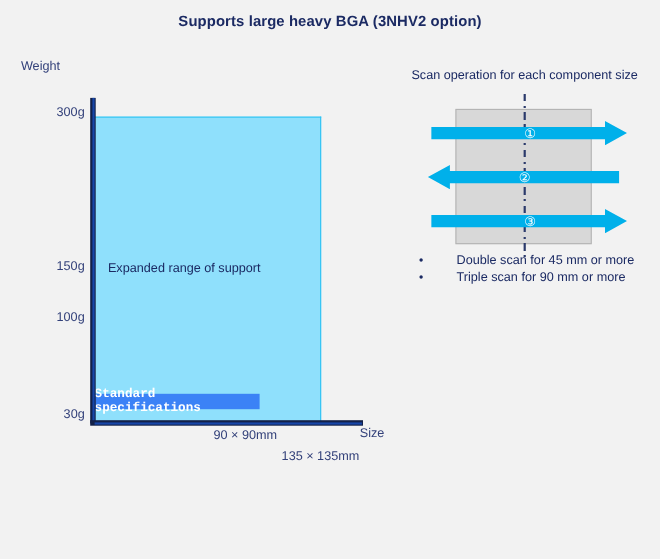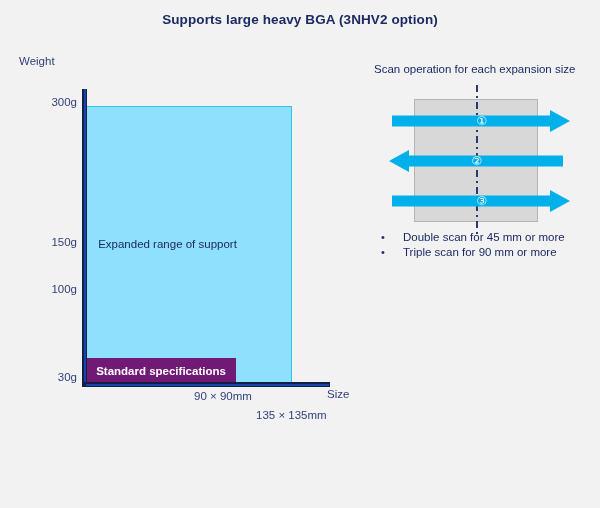--- a/index.html
+++ b/index.html
@@ -54,23 +54,23 @@
     border: 1.5px solid #2fc3f3;
     border-left: none; border-bottom: none;
   }
   .expanded-label {
     position: absolute; left: 86px; top: 238px;
     width: 163px; text-align: center;
     font-size: 11.5px; color: #1b2a63;
   }
   .standard-bar {
     position: absolute; left: 86px; top: 358px;
-    width: 150px; height: 26px;
-    background: #701a75;
-    display: flex; align-items: center; justify-content: center;
+    width: 150px; height: 14px;
+    background: #3b82f6;
+    display: flex; align-items: center; justify-content: center; font-family: Liberation Mono, monospace;
   }
   .standard-bar span {
     font-size: 11.5px; color: #ffffff; font-weight: bold;
   }
   .ytick {
     position: absolute; right: 0; width: 60px;
     text-align: right;
     font-size: 11.5px; color: #33417a;
   }
   .ytick-wrap { position: absolute; left: 15px; top: 0; width: 62px; height: 400px; }
@@ -110,21 +110,21 @@
     pointer-events: none;
   }
   .arrow-num i { font-style: normal; position: relative; left: 1px; }
 
   .bullets {
     position: absolute; left: 381px; top: 231px;
     font-size: 11.5px; color: #1b2a63;
   }
   .bullet-row { display: flex; align-items: baseline; margin-bottom: 3px; }
   .bullet-dot { width: 22px; text-align: left; font-size: 11px; line-height: 1; }
-  .bullet-text { white-space: nowrap; }
+  .bullet-text { white-space: nowrap; margin-left: 12px; }
 
   .footnote {
     position: absolute; left: 49px; top: 434px;
     font-size: 11.5px; color: #2a2a2a;
   }
 </style>
 </head>
 <body>
 
 <div id="root">
@@ -153,21 +153,21 @@
         <div class="ytick" style="top: 283px;">100g</div>
         <div class="ytick" style="top: 347px; margin-top: 24px;">30g</div>
       </div>
     <div id="xticks">
         <div class="xtick" style="left: 194px; top: 390px;">90 × 90mm</div>
         <div class="xtick" style="left: 256px; top: 409px;">135 × 135mm</div>
       </div>
   </div>
 
   <div>
-    <div class="scan-title">Scan operation for each expansion size</div>
+    <div class="scan-title">Scan operation for each component size</div>
     <div class="gray-box"></div>
     <div class="centerline"></div>
     <div id="arrows">
         <div class="arrow" style="left: 392px; top: 110px; width: 178px;">
           <svg width="178" height="22" viewBox="0 0 178 22">
             <polygon points="0,5.5 158,5.5 158,0 178,11 158,22 158,16.5 0,16.5" fill="#00b0ea"></polygon>
           </svg>
           <div class="arrow-num">
             <i>①</i>
           </div>

